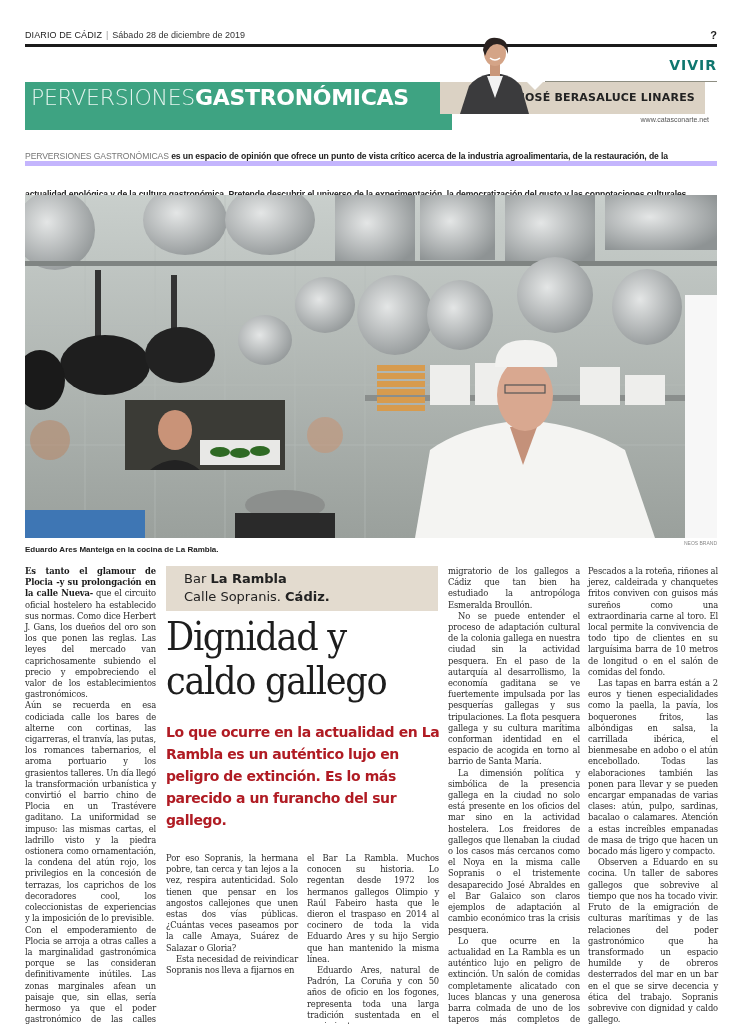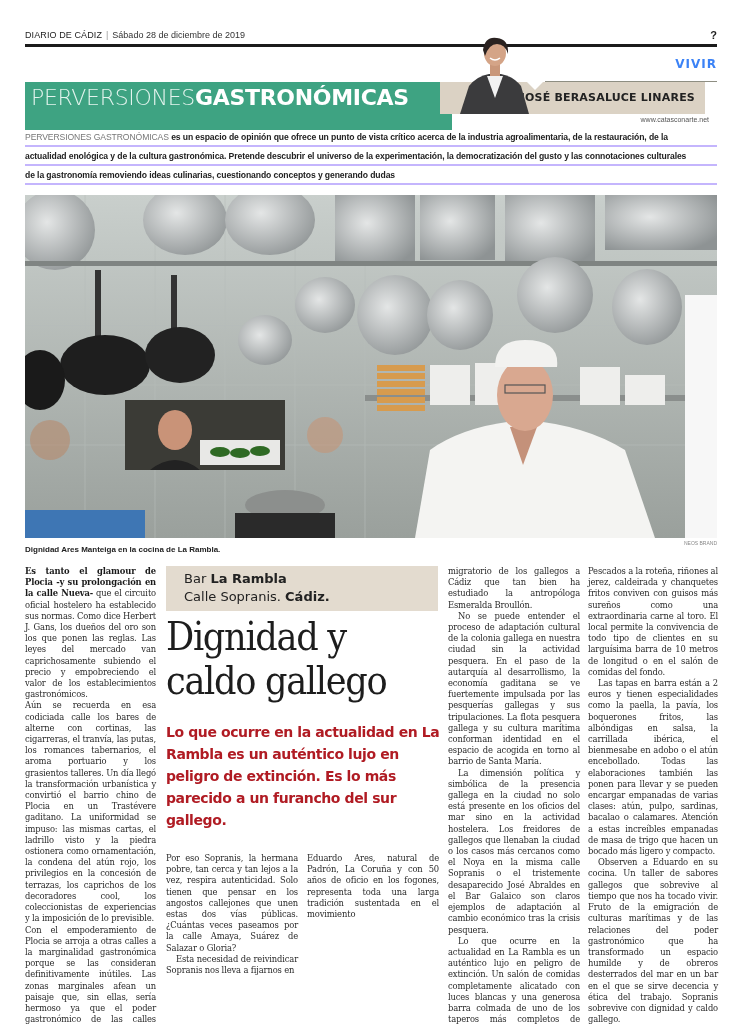--- a/index.html
+++ b/index.html
@@ -6,36 +6,36 @@
   html, body { width: 747px; height: 1024px; background: #ffffff; overflow: hidden; }
   body { position: relative; font-family: "DejaVu Serif", serif; color: #1d1d1d; }
 
   .topline { position: absolute; left: 25px; top: 30px; width: 692px; height: 14px; font-family: "Liberation Sans", sans-serif; font-size: 9px; }
   .topline .brand { font-weight: normal; letter-spacing: 0.1px; }
   .topline .sep { color: #999; margin: 0 4px; }
   .topline .date { color: #333; }
   .topline .page { position: absolute; right: 0; top: -1px; font-weight: bold; font-size: 11px; }
   .rule-top { position: absolute; left: 25px; top: 44px; width: 692px; height: 3px; background: #1b1b1b; }
 
-  .section { position: absolute; right: 30px; top: 57px; font-family: "DejaVu Sans", sans-serif; font-weight: bold; font-size: 12px; color: #3b82f6; letter-spacing: 1px; }
+  .section { position: absolute; right: 30px; top: 57px; font-family: "DejaVu Sans", sans-serif; font-weight: bold; font-size: 14px; color: #0f766e; letter-spacing: 1px; }
   .section-rule { position: absolute; left: 545px; top: 81px; width: 172px; height: 1px; background: #8e8e82; }
 
   .banner { position: absolute; left: 25px; top: 82px; width: 427px; height: 48px; background: #3ea382; color: #fff; font-family: "DejaVu Sans", sans-serif; font-size: 22px; line-height: 32px; padding-left: 6px; white-space: nowrap; overflow: hidden; letter-spacing: -0.3px; }
   .banner .light { font-weight: 200; color: #e4f4ee; }
   .banner .bold { font-weight: bold; }
 
   .author-box { position: absolute; left: 440px; top: 82px; width: 265px; height: 32px; background: #dbd2c4; }
   .author-name { position: absolute; right: 10px; top: 0; line-height: 32px; font-family: "DejaVu Sans", sans-serif; font-weight: bold; font-size: 11px; color: #222; letter-spacing: 0.2px; }
   .author-photo { position: absolute; left: 455px; top: 36px; width: 80px; height: 78px; }
   .bubble-tip { position: absolute; left: 527px; top: 82px; width: 0; height: 0; border-left: 8px solid transparent; border-right: 8px solid transparent; border-top: 8px solid #fff; }
 
   .url { position: absolute; right: 38px; top: 116px; font-family: "Liberation Sans", sans-serif; font-size: 7px; color: #555; }
 
   .intro { position: absolute; left: 25px; top: 128px; width: 692px; font-family: "Liberation Sans", sans-serif; font-size: 8.6px; font-weight: bold; color: #222; }
-  .intro .line { height: 19px; line-height: 19px; border-bottom: 2px solid #c4b5fd; white-space: nowrap; overflow: hidden; letter-spacing: -0.1px; }
+  .intro .line { height: 19px; line-height: 19px; border-bottom: 5px solid #c4b5fd; white-space: nowrap; overflow: hidden; letter-spacing: -0.1px; margin-top: 19px; }
   .intro .kicker { font-weight: normal; color: #777; }
 
   .photo { position: absolute; left: 25px; top: 195px; width: 692px; height: 343px; overflow: hidden; background: #b8bcb8; }
   .photo-credit { position: absolute; right: 30px; top: 540px; font-family: "Liberation Sans", sans-serif; font-size: 5px; color: #888; }
   .caption { position: absolute; left: 25px; top: 545px; font-family: "Liberation Sans", sans-serif; font-size: 8px; font-weight: bold; color: #222; }
 
   .col { position: absolute; font-size: 8.4px; line-height: 11.2px; text-align: justify; color: #2a2a2a; letter-spacing: -0.15px; }
   .col p { text-indent: 0; }
   .col p + p { text-indent: 10px; }
   .col .lead { font-weight: bold; color: #1a1a1a; }
@@ -166,21 +166,21 @@
   <rect x="210" y="318" width="100" height="25" fill="#2a2a2a"></rect>
 
   <path d="M390 343 L405 255 Q440 230 500 225 Q560 230 600 255 L630 343 Z" fill="#f4f4f2"></path>
   <path d="M485 232 L498 270 L512 232 Z" fill="#c4917a"></path>
   <ellipse cx="500" cy="200" rx="28" ry="36" fill="#d9a890"></ellipse>
   <path d="M470 172 Q470 145 500 145 Q535 145 532 172 Z" fill="#f2f2f0"></path>
   <rect x="480" y="190" width="40" height="8" fill="none" stroke="#555" stroke-width="1.2"></rect>
   <rect x="660" y="100" width="32" height="243" fill="#f7f7f7"></rect>
 </svg>
 <div class="photo-credit">NEOS BRAND</div>
-<div class="caption">Dignidad Ares Manteiga en la cocina de La Rambla.</div>
+<div class="caption">Eduardo Ares Manteiga en la cocina de La Rambla.</div>
 
 <div class="col col1">
   <p><span class="lead">Es tanto el glamour de Plocia -y su prolongación en la calle Nueva-</span><span> que el circuito oficial hostelero ha establecido sus normas. Como dice Herbert J. Gans, los dueños del oro son los que ponen las reglas. Las leyes del mercado van caprichosamente subiendo el precio y empobreciendo el valor de los establecimientos gastronómicos.</span></p>
   <p style="text-indent:0">Aún se recuerda en esa codiciada calle los bares de alterne con cortinas, las cigarreras, el tranvía, las putas, los romances tabernarios, el aroma portuario y los grasientos talleres. Un día llegó la transformación urbanística y convirtió el barrio chino de Plocia en un Trastévere gaditano. La uniformidad se impuso: las mismas cartas, el ladrillo visto y la piedra ostionera como ornamentación, la condena del atún rojo, los privilegios en la concesión de terrazas, los caprichos de los decoradores cool, los coleccionistas de experiencias y la imposición de lo previsible.</p>
   <p style="text-indent:0">Con el empoderamiento de Plocia se arroja a otras calles a la marginalidad gastronómica porque se las consideran definitivamente inútiles. Las zonas marginales afean un paisaje que, sin ellas, sería hermoso ya que el poder gastronómico de las calles guapas establece un metavalor que mide y jerarquiza a las demás.</p>
 
 </div>
 
 <div class="venue">
   <div><span>Bar </span><b>La Rambla</b></div>
@@ -191,20 +191,21 @@
   <div>caldo gallego</div>
 </h1>
 <div class="dek">Lo que ocurre en la actualidad en La Rambla es un auténtico lujo en peligro de extinción. Es lo más parecido a un furancho del sur gallego.</div>
 
 <div class="col col2">
   <p>Por eso Sopranis, la hermana pobre, tan cerca y tan lejos a la vez, respira autenticidad. Solo tienen que pensar en los angostos callejones que unen estas dos vías públicas. ¿Cuántas veces paseamos por la calle Amaya, Suárez de Salazar o Gloria?</p>
   <p>Esta necesidad de reivindicar Sopranis nos lleva a fijarnos en</p>
 </div>
 
 <div class="col col3">
+  <p>el Bar La Rambla. Muchos conocen su historia. Lo regentan desde 1972 los hermanos gallegos Olimpio y Raúl Fabeiro hasta que le dieron el traspaso en 2014 al cocinero de toda la vida Eduardo Ares y su hijo Sergio que han mantenido la misma línea.</p>
   <p>Eduardo Ares, natural de Padrón, La Coruña y con 50 años de oficio en los fogones, representa toda una larga tradición sustentada en el movimiento</p>
 </div>
 
 <div class="col col4">
   <p>migratorio de los gallegos a Cádiz que tan bien ha estudiado la antropóloga Esmeralda Broullón.</p>
   <p>No se puede entender el proceso de adaptación cultural de la colonia gallega en nuestra ciudad sin la actividad pesquera. En el paso de la autarquía al desarrollismo, la economía gaditana se ve fuertemente impulsada por las pesquerías gallegas y sus tripulaciones. La flota pesquera gallega y su cultura marítima conforman identidad en el espacio de acogida en torno al barrio de Santa María.</p>
   <p>La dimensión política y simbólica de la presencia gallega en la ciudad no solo está presente en los oficios del mar sino en la actividad hostelera. Los freidores de gallegos que llenaban la ciudad o los casos más cercanos como el Noya en la misma calle Sopranis o el tristemente desaparecido José Abraldes en el Bar Galaico son claros ejemplos de adaptación al cambio económico tras la crisis pesquera.</p>
   <p>Lo que ocurre en la actualidad en La Rambla es un auténtico lujo en peligro de extinción. Un salón de comidas completamente alicatado con luces blancas y una generosa barra colmada de uno de los taperos más completos de Cádiz.</p>
 
 </div>

